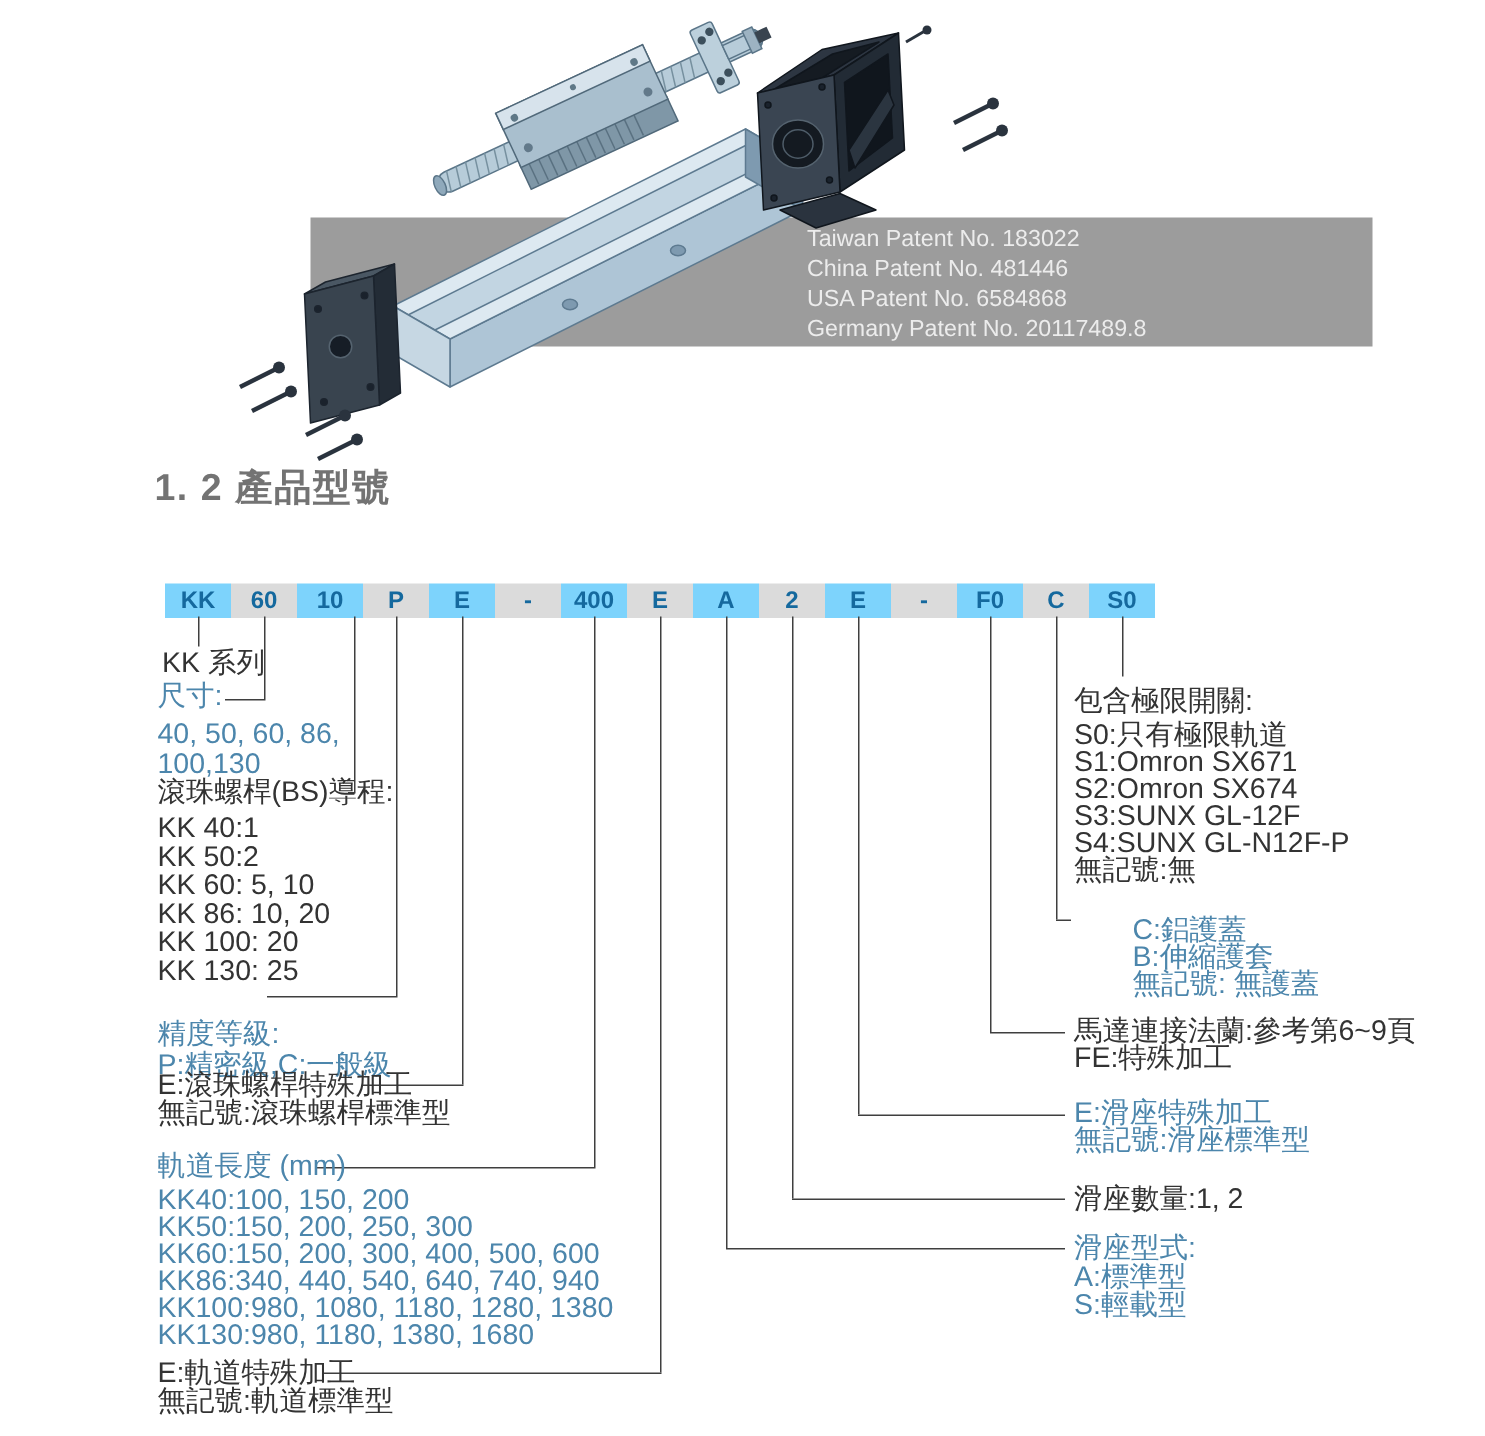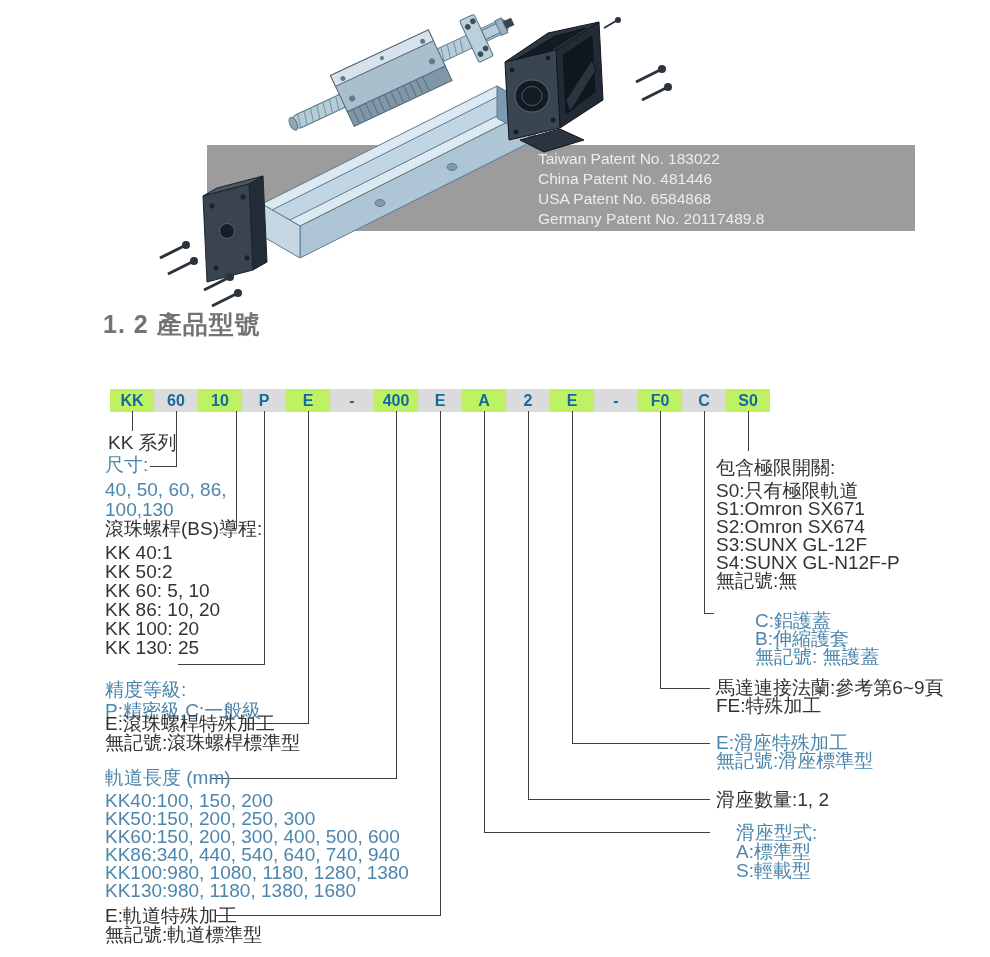--- a/index.html
+++ b/index.html
@@ -7,42 +7,42 @@
         font-family:"Liberation Sans","DejaVu Sans",sans-serif;color:#333;}
   
   #illus{position:absolute;left:0;top:0;width:990px;height:330px;}
   .patent{font-size:15.5px;fill:#ececec;}
   
   #heading{position:absolute;left:103px;top:308px;font-size:25px;font-weight:bold;
            color:#737373;letter-spacing:1px;white-space:nowrap;}
   
   #bar{position:absolute;left:110px;top:389px;display:flex;height:23px;}
   .seg{width:44px;height:23px;line-height:23px;text-align:center;
-       font-size:16px;font-weight:bold;color:#15699e;background:#bef264;}
+       font-size:16px;font-weight:bold;color:#15699e;background:#7dd3fc;}
   .seg:nth-child(even){background:#dbdbdb;}
   
   .vl{position:absolute;width:1px;background:#3f3f3f;}
   .hl{position:absolute;height:1px;background:#3f3f3f;}
   
   .blk{position:absolute;font-size:19px;line-height:19px;color:#333;white-space:nowrap;}
   .blue{color:#4c86ac;}
   .mb{margin-bottom:5px;}
   #b-kkseries{left:108px;top:433px;}
   #b-size{left:105px;top:455px;line-height:20px;}
   #b-lead{left:105px;top:519px;}
   #b-acc{left:105px;top:654px;line-height:21px;margin-top:25px;}
   #b-screwspec{left:105px;top:714px;}
   #b-raillen{left:105px;top:769px;line-height:18px;}
   #b-railspec{left:105px;top:906px;}
   #b-limit{left:716px;top:459px;line-height:18px;}
   #b-cover{left:718px;top:612px;line-height:18px;margin-left:37px;}
   #b-flange{left:716px;top:679px;line-height:18px;}
   #b-slidespec{left:716px;top:734px;line-height:18px;}
   #b-slideqty{left:716px;top:790px;}
-  #b-slidetype{left:716px;top:823px;line-height:19px;margin-left:20px;}
+  #b-slidetype{left:716px;top:823px;line-height:19px;}
 </style>
 </head>
 <body>
 
 <div id="page">
 
   <svg id="illus" viewBox="0 0 990 330">
 
     <rect x="207" y="145" width="708" height="86" fill="#9c9c9c"></rect>
     <text class="patent" x="538" y="164">Taiwan Patent No. 183022</text>

